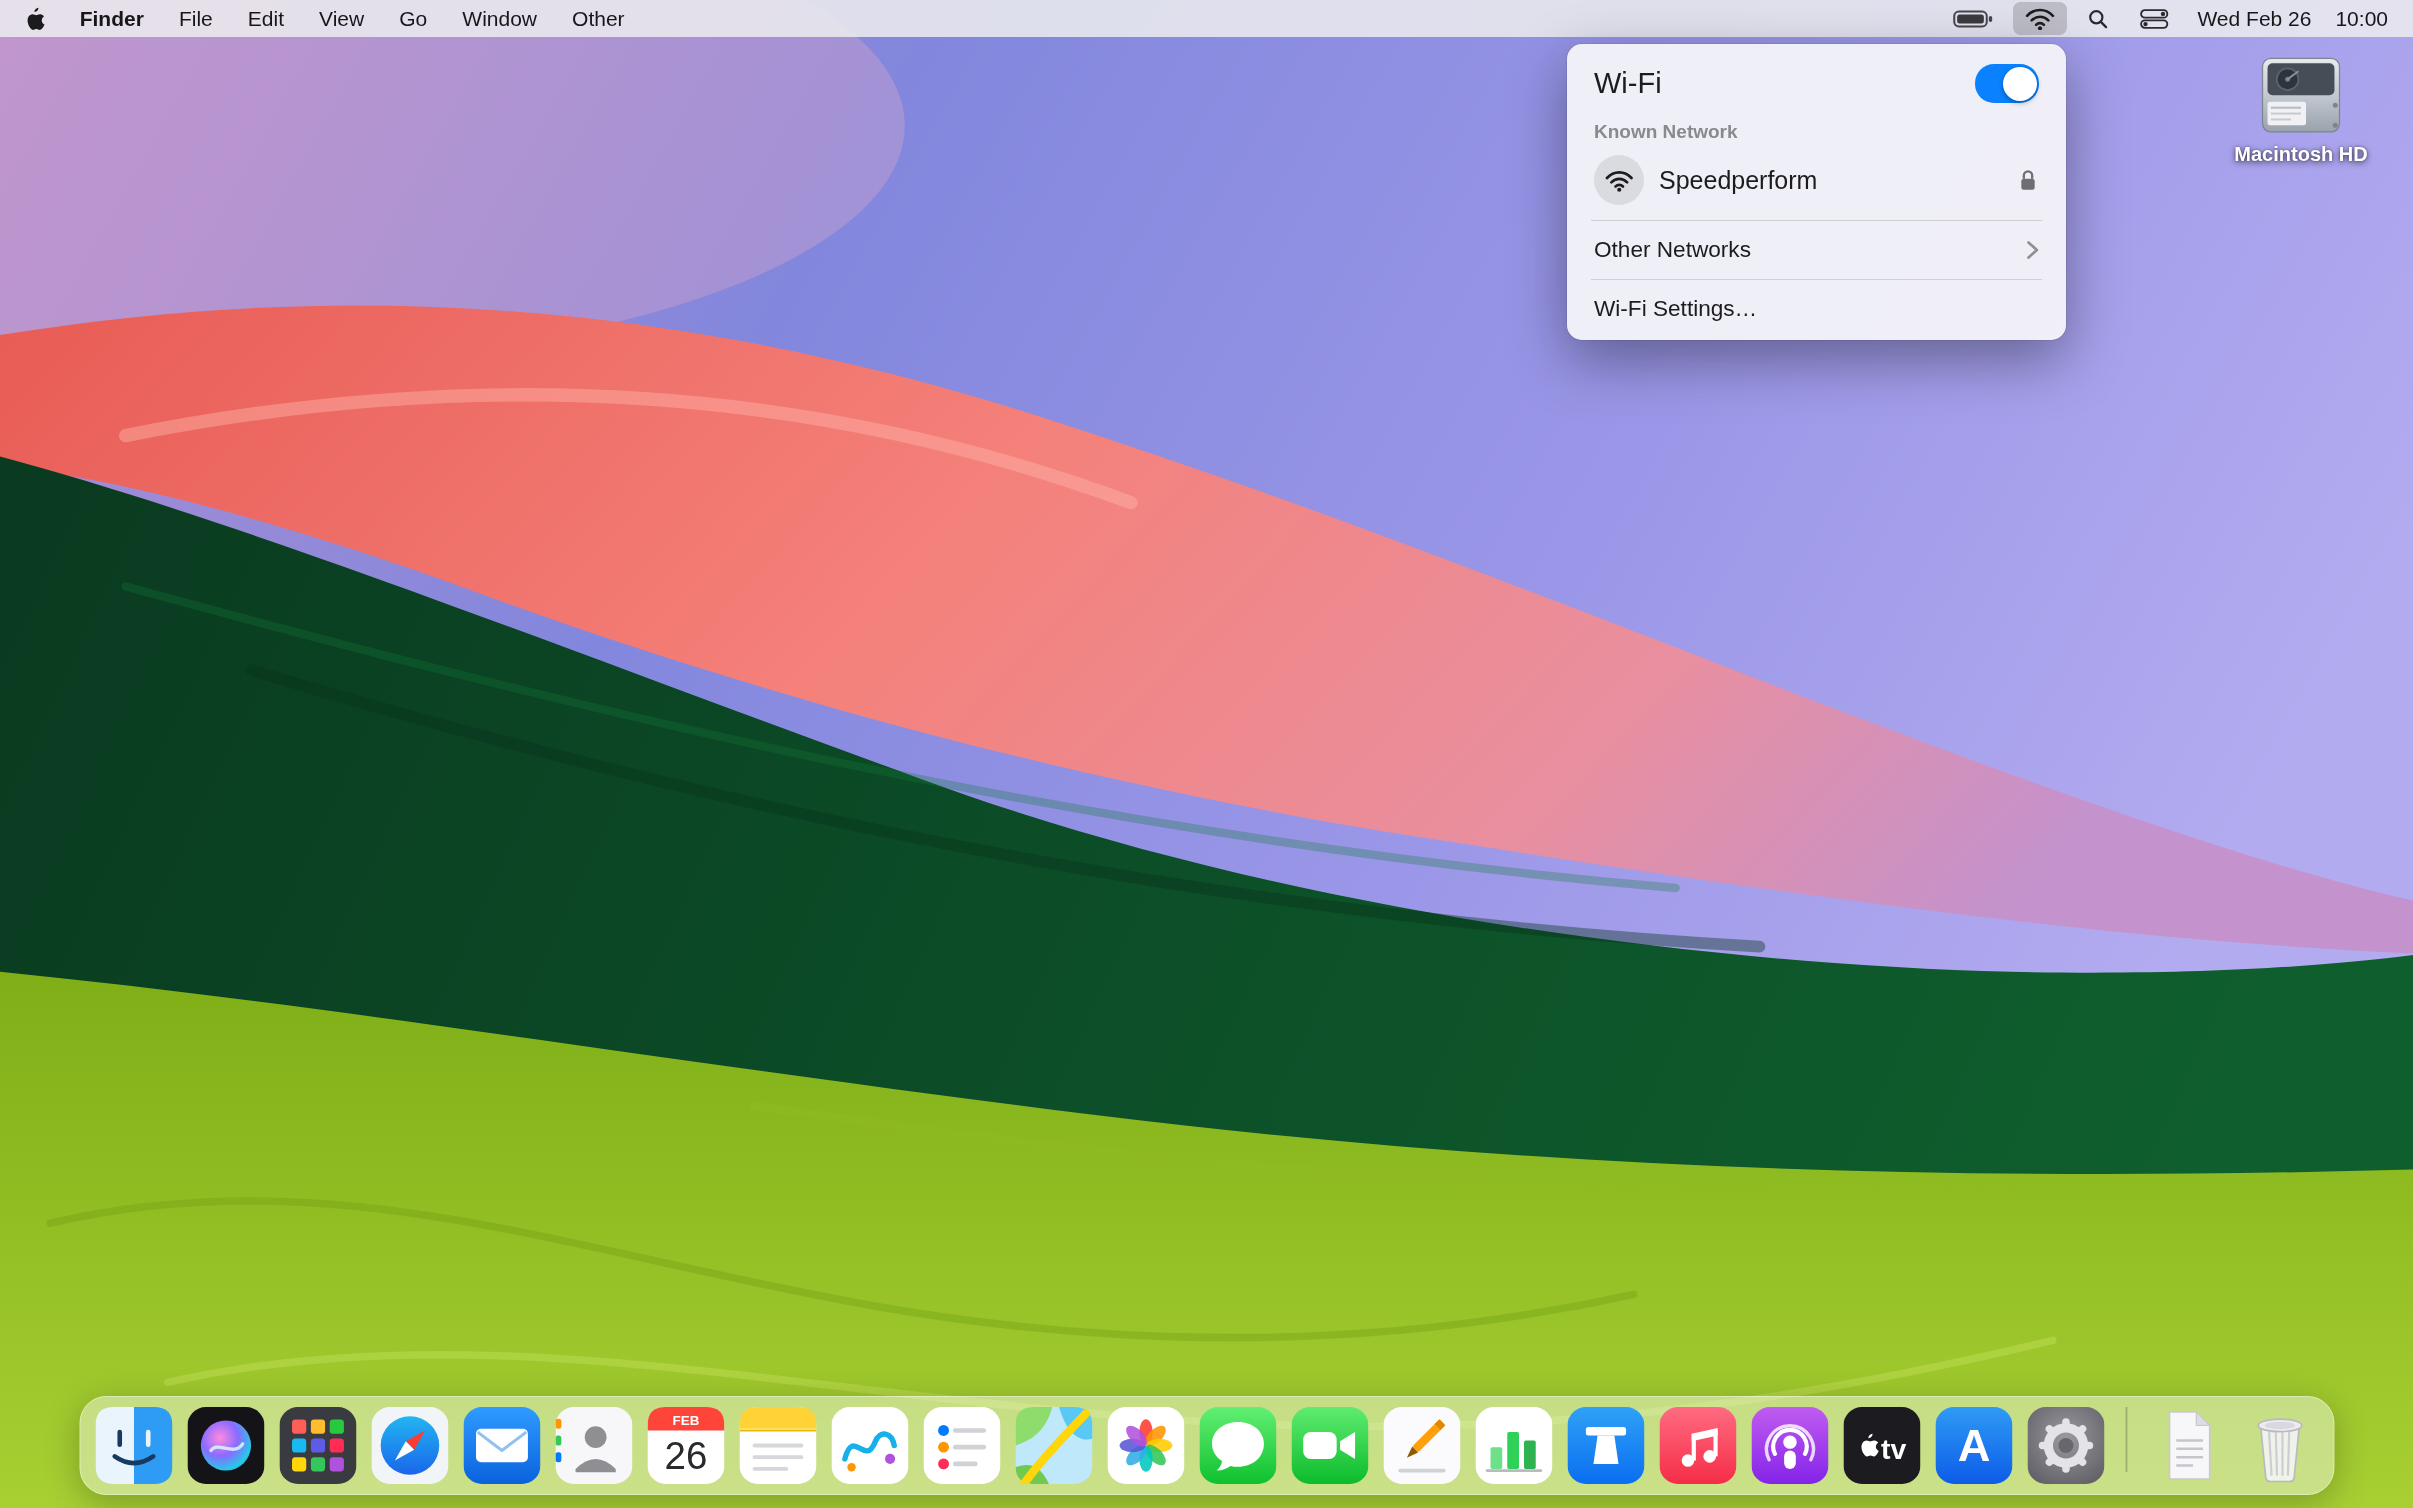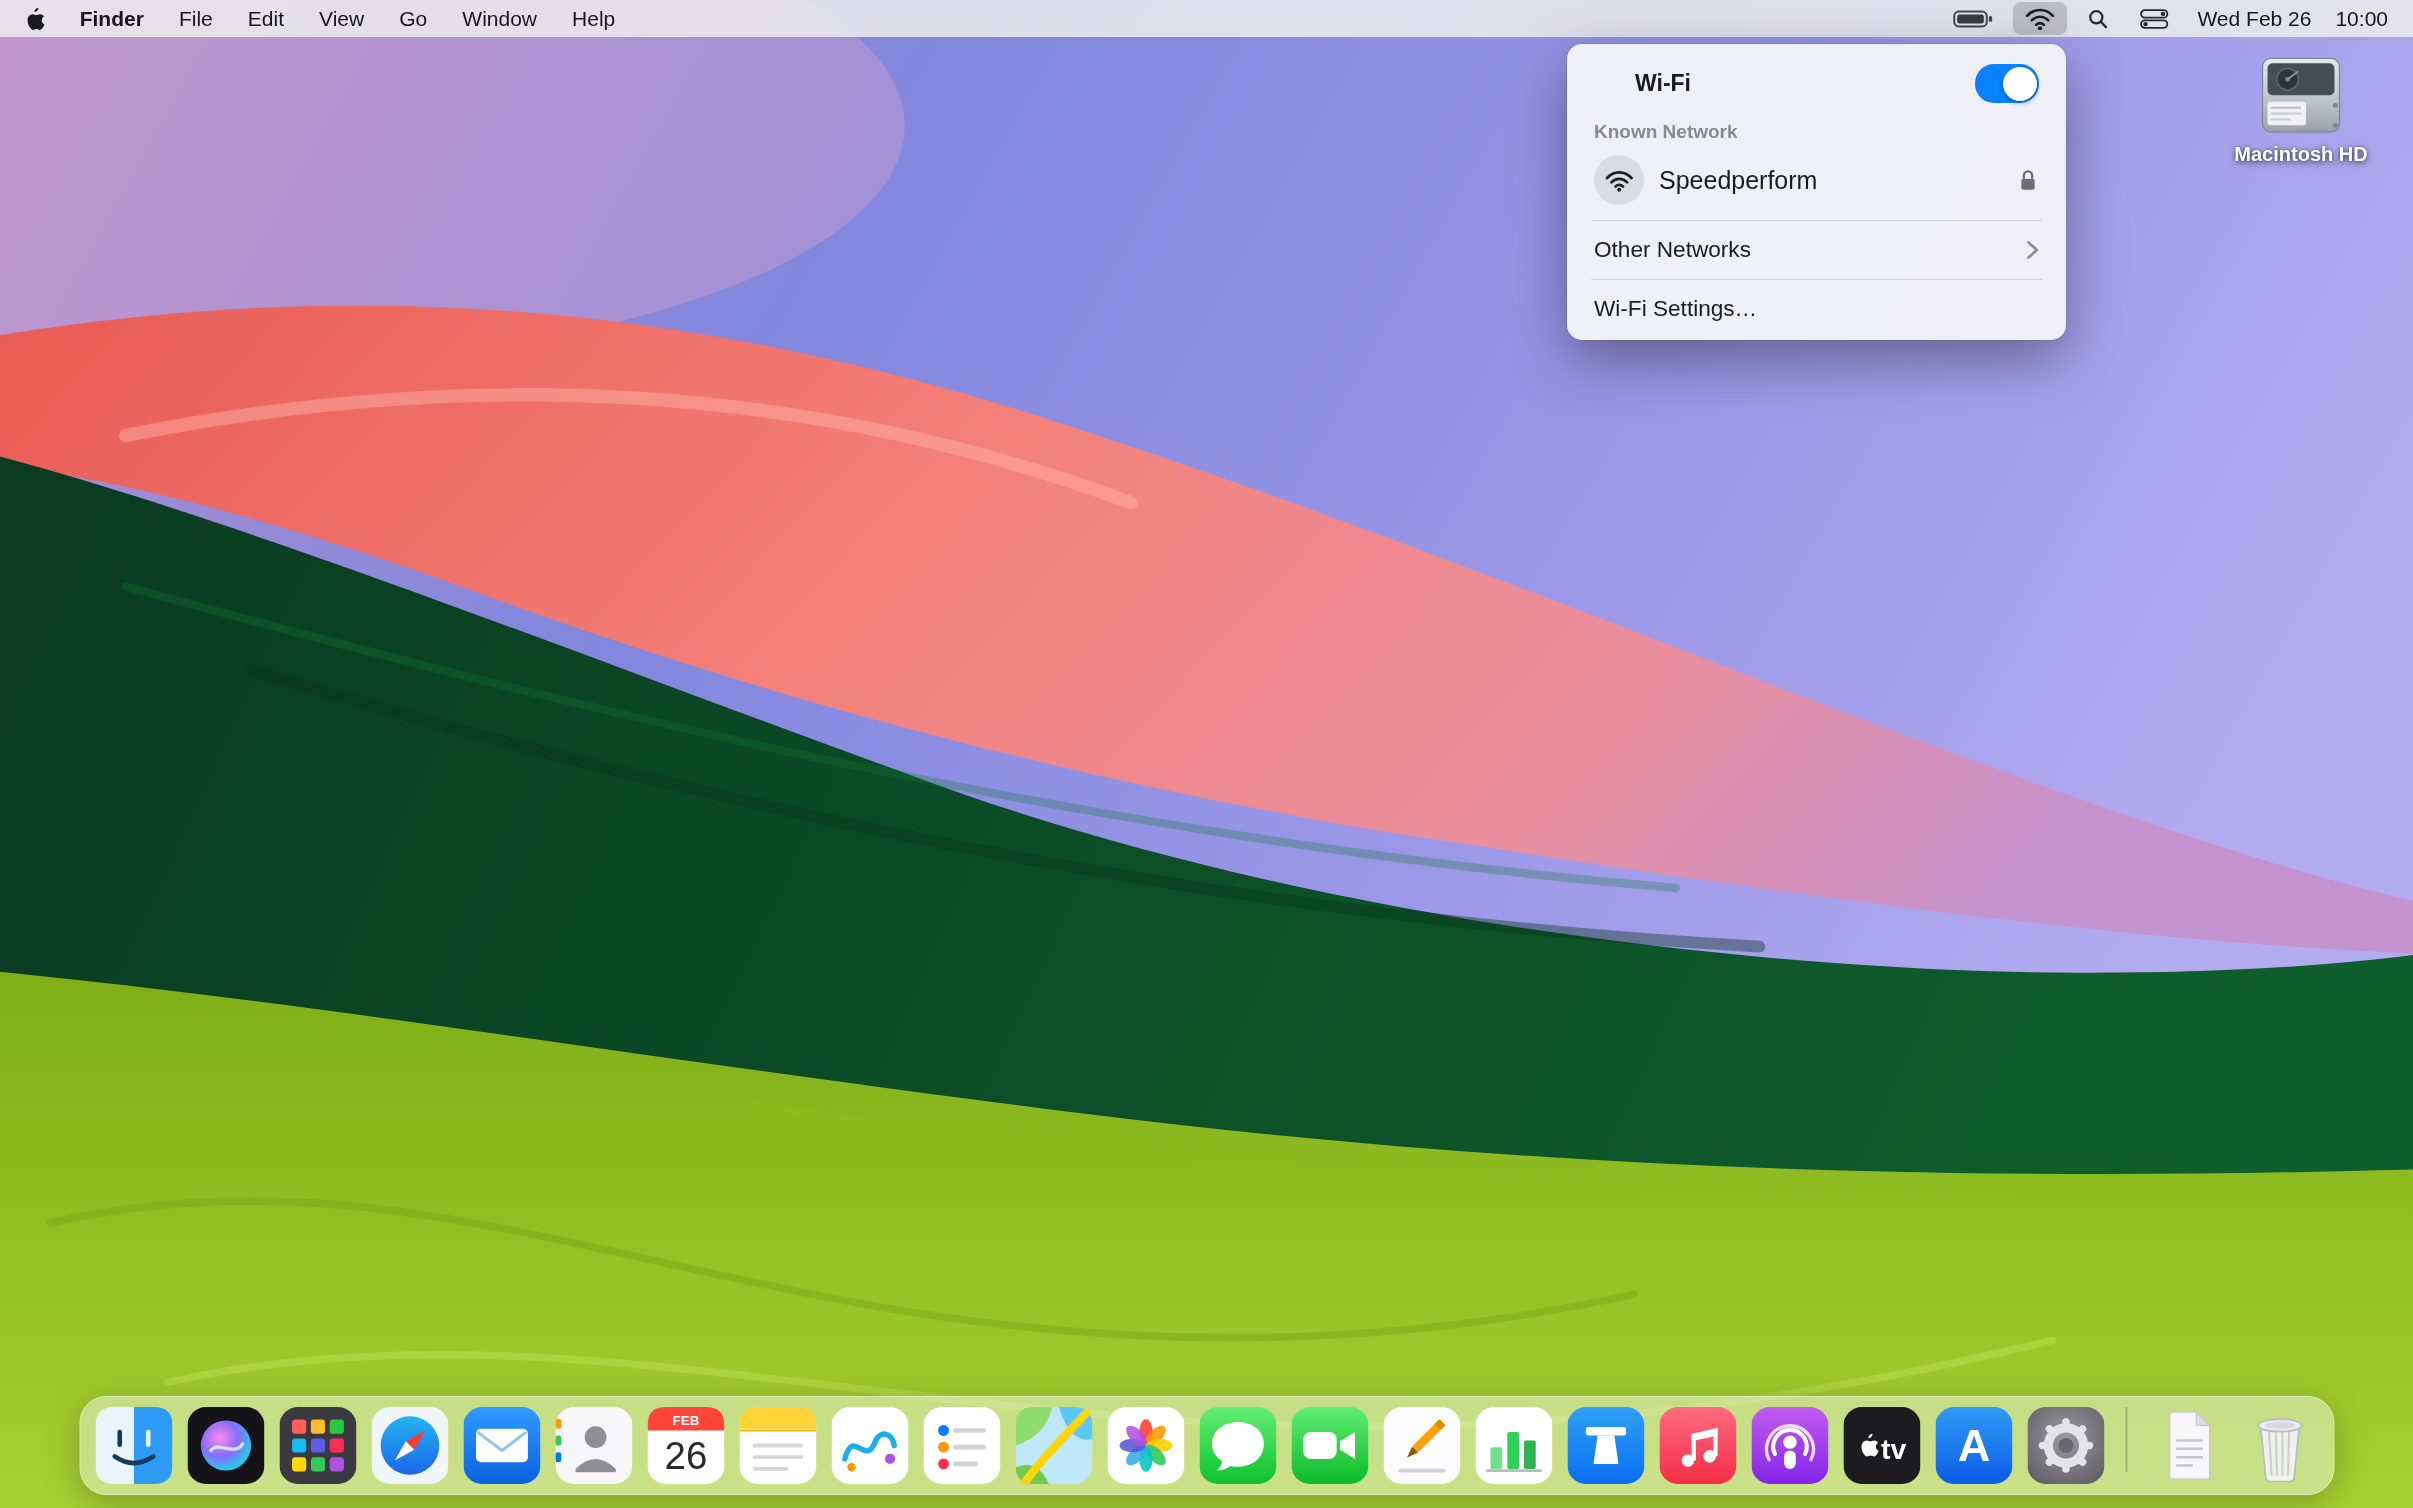--- a/index.html
+++ b/index.html
@@ -31,21 +31,21 @@
   
   .wifi-panel{
     position:absolute;left:1567px;top:44px;width:499px;z-index:40;
     background:rgba(244,244,248,0.94);
     border-radius:15px;
     box-shadow:0 20px 59px rgba(0,0,0,0.38), 0 0 0 0.8px rgba(0,0,0,0.09);
     padding:13.4px 22px 11.7px 22px;box-sizing:border-box;
     color:#1c1c1e;
   }
   .wifi-head{display:flex;align-items:center;justify-content:space-between;padding:6.7px 5px 13.4px 5px;}
-  .wifi-title{font-size:23px;font-weight:700;margin-left:41px;}
+  .wifi-title{font-size:29px;font-weight:400;}
   .toggle{position:relative;width:64px;height:39px;border-radius:19px;background:#0a82ff;}
   .toggle .knob{position:absolute;top:2.5px;right:2.5px;width:34px;height:34px;border-radius:50%;background:#fff;box-shadow:0 1.7px 5px rgba(0,0,0,0.35);}
   .section-label{font-size:19px;font-weight:700;color:#89898e;padding:5px 5px 8.4px 5px;}
   .network-row{display:flex;align-items:center;gap:15px;padding:3.4px 5px 13.4px 5px;}
   .net-badge{width:50px;height:50px;border-radius:50%;background:rgba(120,120,128,0.18);display:flex;align-items:center;justify-content:center;flex:0 0 auto;}
   .net-name{font-size:25px;}
   .net-lock{margin-left:auto;display:flex;align-items:center;}
   .divider{height:0.8px;background:rgba(60,60,67,0.18);margin:1.7px 1.7px;}
   .menu-row{display:flex;align-items:center;justify-content:space-between;padding:14.2px 5px;font-size:22.6px;}
   .menu-row.last{padding-bottom:6.7px;}
@@ -120,21 +120,21 @@
         <svg width="22" height="25" viewBox="0 0 28 32">
           <path fill="#1b1b1e" d="M19.7,2.1c0.1,1.4-0.4,2.8-1.3,3.8c-0.9,1.1-2.4,1.9-3.8,1.8c-0.2-1.4,0.5-2.8,1.3-3.7C16.9,2.9,18.4,2.2,19.7,2.1z M23.9,18.4c0-3.4,2.8-5,2.9-5.1c-1.6-2.3-4-2.6-4.9-2.7c-2.1-0.2-4.1,1.2-5.1,1.2c-1,0-2.7-1.2-4.4-1.2c-2.3,0-4.3,1.3-5.5,3.3c-2.3,4.1-0.6,10.1,1.7,13.4c1.1,1.6,2.4,3.4,4.2,3.3c1.7-0.1,2.3-1.1,4.3-1.1c2,0,2.6,1.1,4.4,1.1c1.8,0,3-1.6,4.1-3.3c1.3-1.9,1.8-3.7,1.9-3.8C27.3,23.3,23.9,22,23.9,18.4z"></path>
         </svg>
       </span>
       <span class="mb-item active-app">Finder</span>
       <span class="mb-item">File</span>
       <span class="mb-item">Edit</span>
       <span class="mb-item">View</span>
       <span class="mb-item">Go</span>
       <span class="mb-item">Window</span>
-      <span class="mb-item">Help</span>
+      <span class="mb-item">Other</span>
     </div>
     <div class="mb-right">
       <span class="status-btn">
         <svg width="40" height="20" viewBox="0 0 48 24">
           <rect x="1.5" y="3" width="39" height="18" rx="5.5" fill="none" stroke="#45454a" stroke-width="2.4"></rect>
           <rect x="5" y="6.5" width="32" height="11" rx="3" fill="#3a3a3f"></rect>
           <rect x="43" y="8.5" width="4" height="7" rx="2" fill="#45454a"></rect>
         </svg>
       </span>
       <span class="status-btn open">

